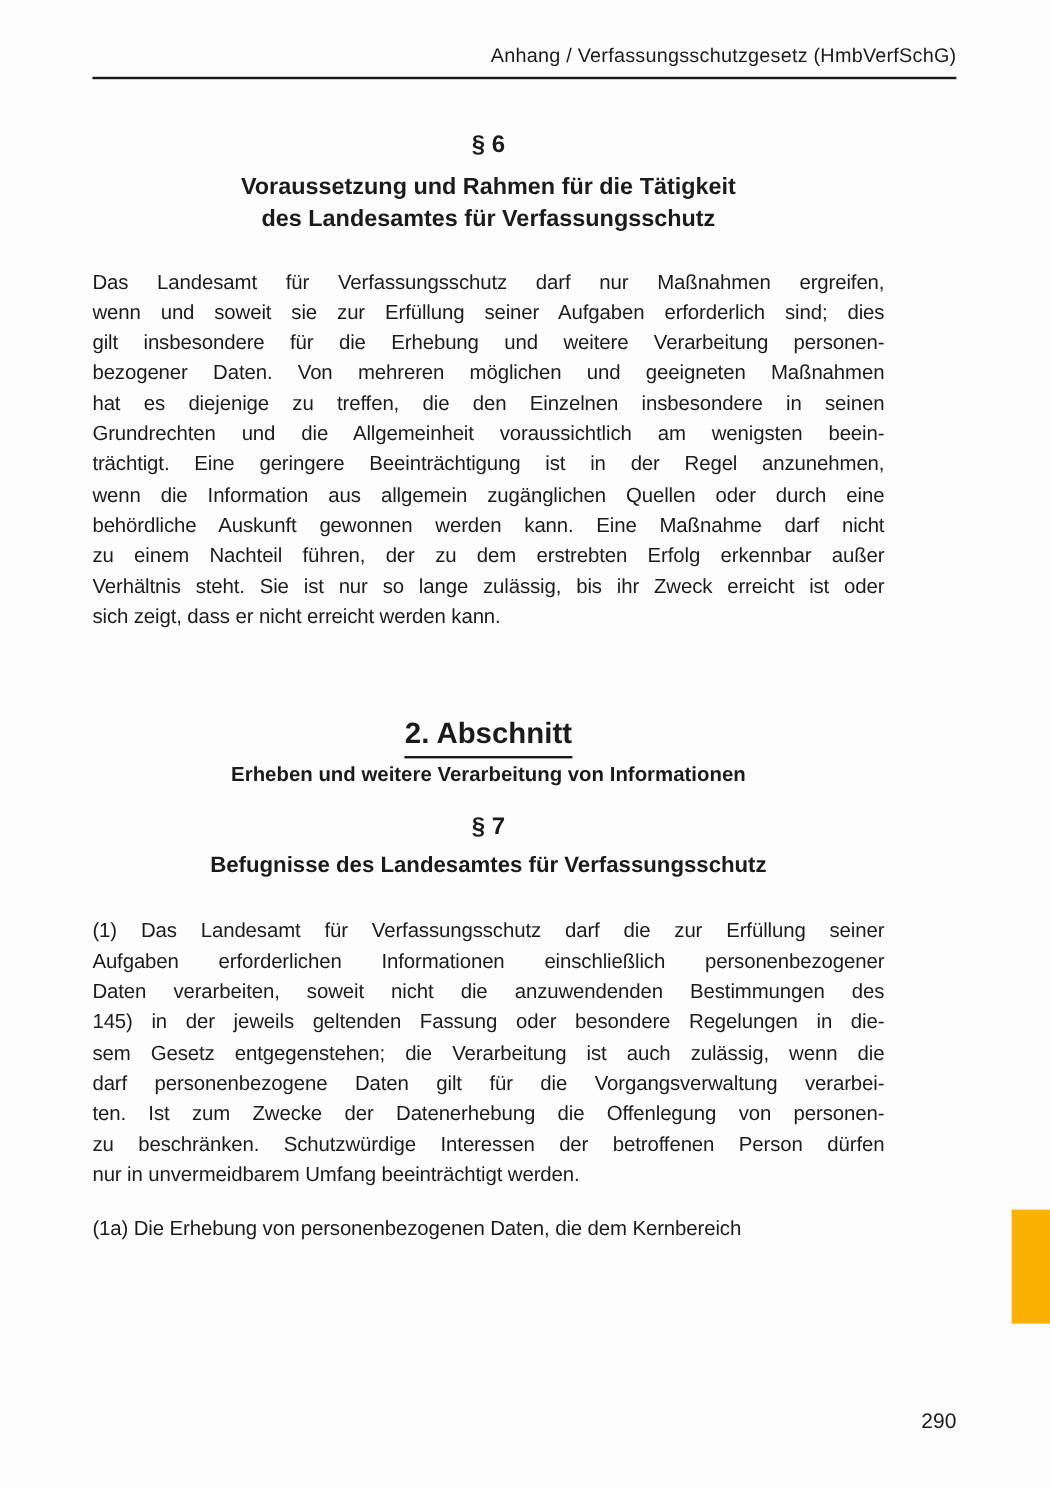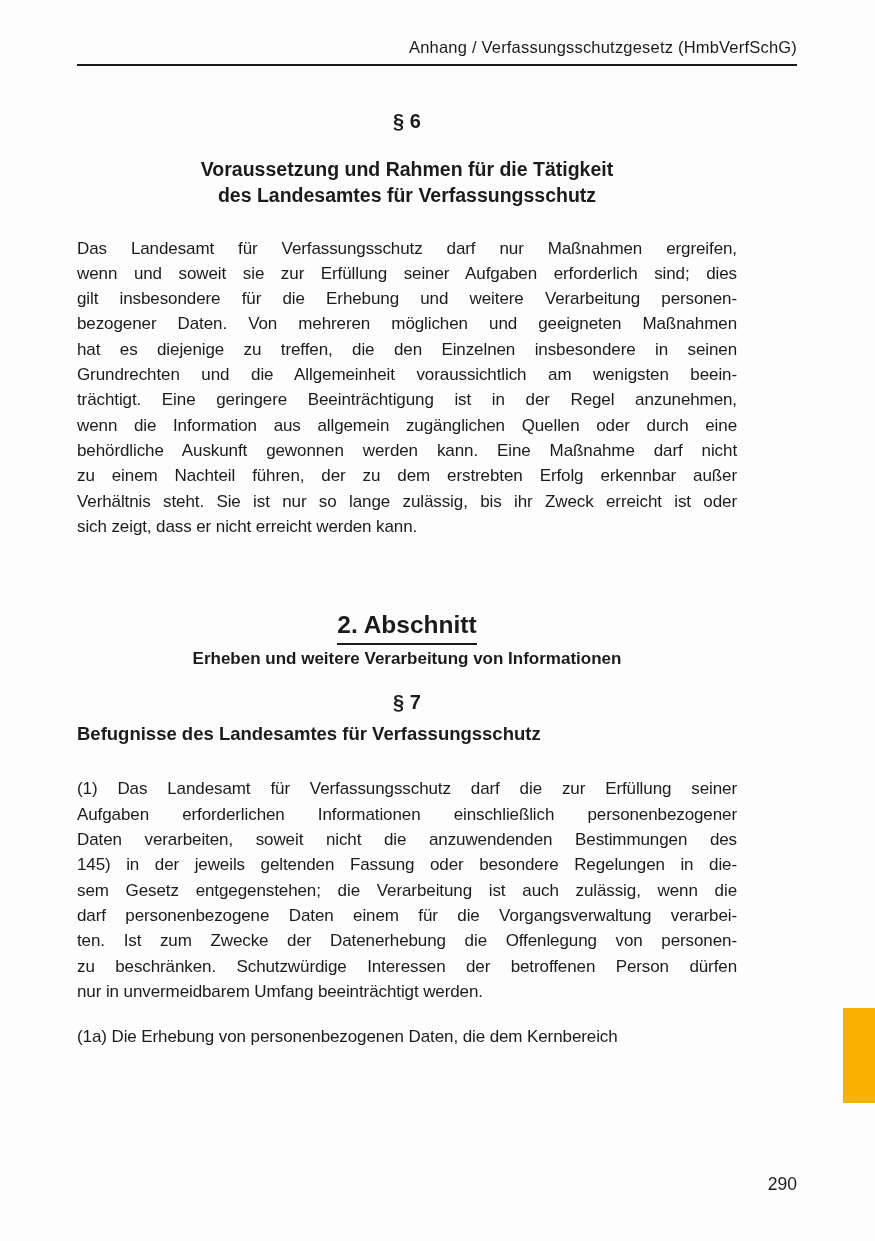--- a/index.html
+++ b/index.html
@@ -40,21 +40,21 @@
   }
 
   .para-number {
     margin-top: 42px;
     text-align: center;
     font-weight: bold;
     font-size: 20px;
     line-height: 26px;
   }
   .section-title {
-    margin-top: 22px;
+    margin-top: 9px;
     font-weight: bold;
     font-size: 19.5px;
     line-height: 26px;
   }
   .center-lines > div { text-align: center; }
 
   .body-para {
     font-size: 17px;
     line-height: 25.33px;
     letter-spacing: -0.1px;
@@ -90,21 +90,21 @@
 
   .para7-number {
     margin-top: 18px;
     text-align: center;
     font-weight: bold;
     font-size: 20px;
     line-height: 26px;
   }
   .para7-title {
     margin-top: 6px;
-    text-align: left;
+    text-align: center;
     font-weight: bold;
     font-size: 18.5px;
     line-height: 26px;
   }
   .para-1 { margin-top: 29px; }
   .para-1a { margin-top: 20px; }
 
   
   .edge-tab {
     position: absolute;
@@ -167,21 +167,21 @@
     <div class="para7-number">§ 7</div>
 
     <div class="para7-title">Befugnisse des Landesamtes für Verfassungsschutz</div>
 
     <div class="body-para para-1 justify-lines">
         <div>(1) Das Landesamt für Verfassungsschutz darf die zur Erfüllung seiner</div>
         <div>Aufgaben erforderlichen Informationen einschließlich personenbezogener</div>
         <div>Daten verarbeiten, soweit nicht die anzuwendenden Bestimmungen des</div>
         <div>145) in der jeweils geltenden Fassung oder besondere Regelungen in die-</div>
         <div>sem Gesetz entgegenstehen; die Verarbeitung ist auch zulässig, wenn die</div>
-        <div>darf personenbezogene Daten einem für die Vorgangsverwaltung verarbei-</div>
+        <div>darf personenbezogene Daten gilt für die Vorgangsverwaltung verarbei-</div>
         <div>ten. Ist zum Zwecke der Datenerhebung die Offenlegung von personen-</div>
         <div>zu beschränken. Schutzwürdige Interessen der betroffenen Person dürfen</div>
         <div>nur in unvermeidbarem Umfang beeinträchtigt werden.</div>
       </div>
 
     <div class="body-para para-1a justify-lines">
         <div>(1a) Die Erhebung von personenbezogenen Daten, die dem Kernbereich</div>
       </div>
 
   </div>

